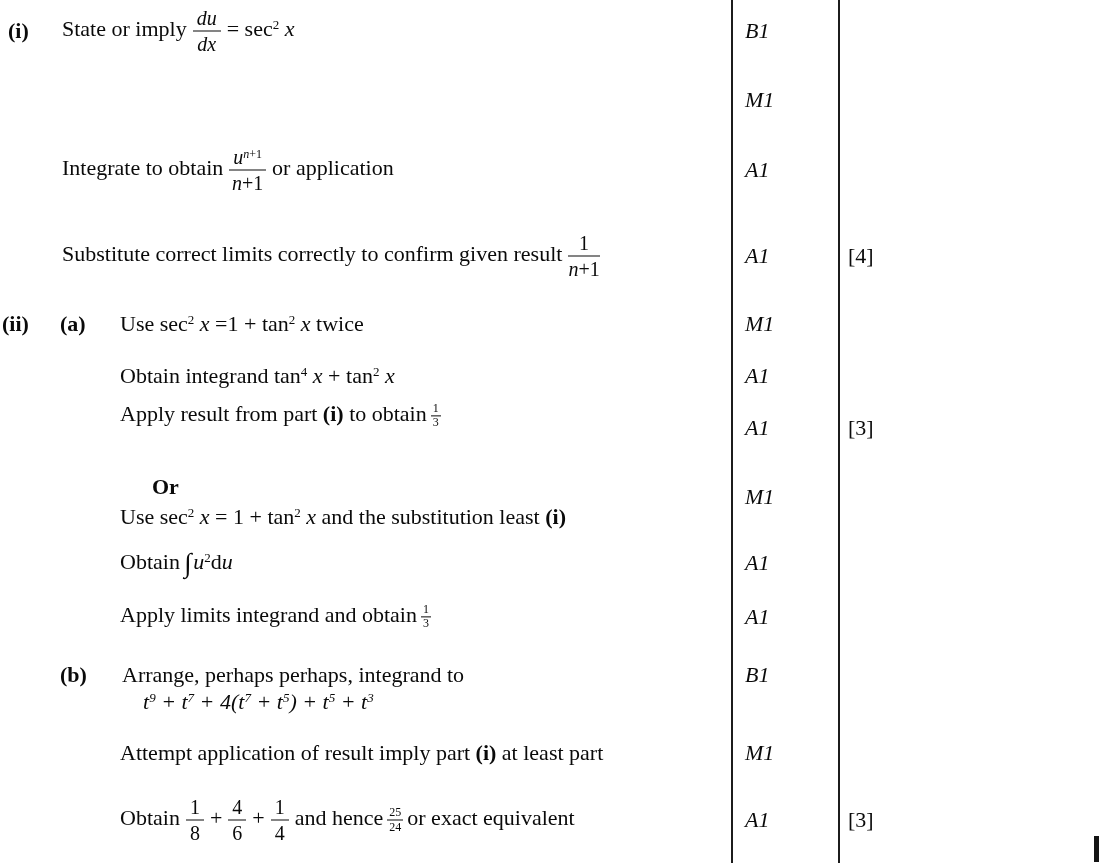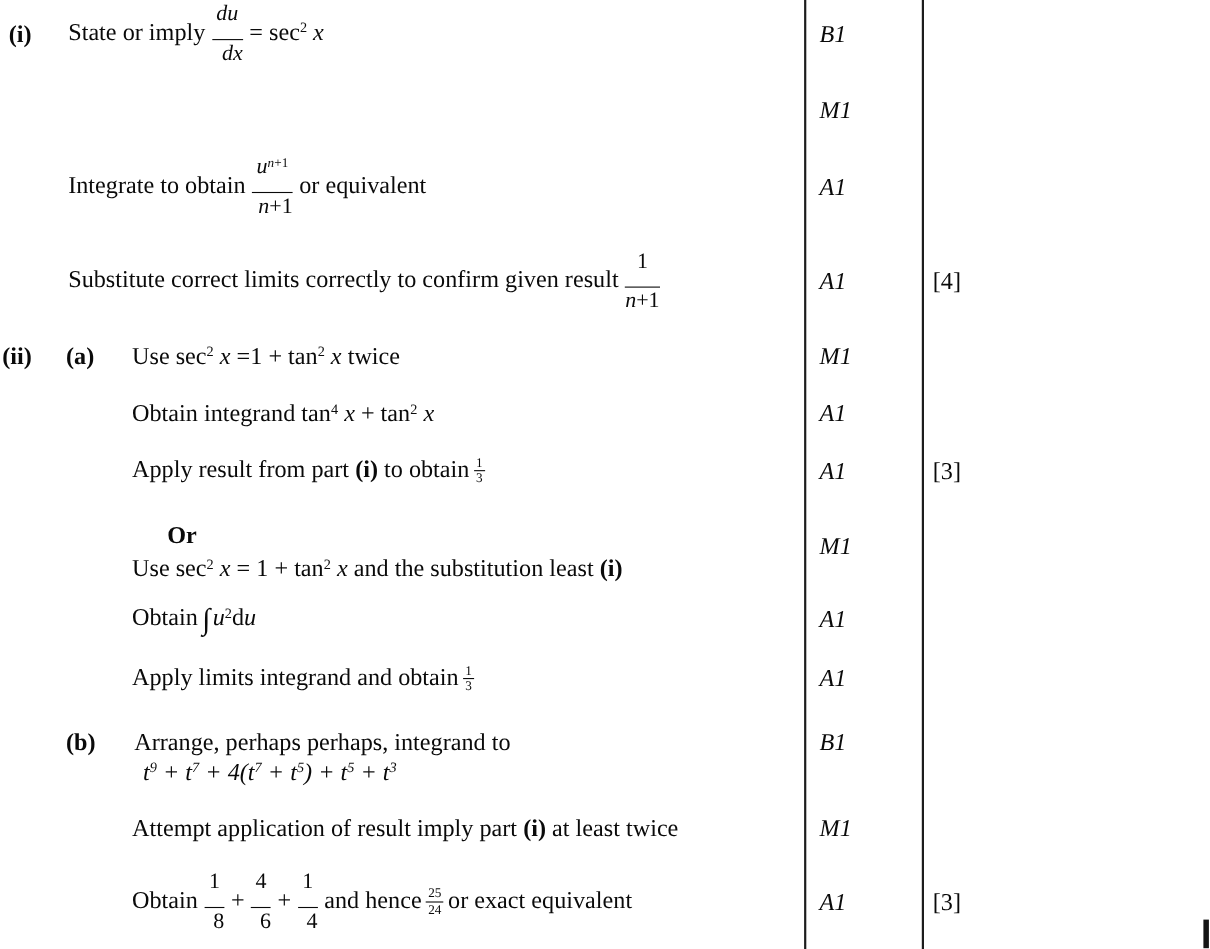--- a/index.html
+++ b/index.html
@@ -11,29 +11,29 @@
   .vline{position:absolute;top:0;bottom:0;width:2px;background:#1c1c1c;}
   .row{position:absolute;transform:translateY(-50%);white-space:nowrap;}
   .blockrow{position:absolute;white-space:nowrap;}
   .part{position:absolute;transform:translateY(-50%);font-weight:bold;white-space:nowrap;}
   .mark{position:absolute;left:745px;transform:translateY(-50%);white-space:nowrap;font-style:italic;}
   .total{position:absolute;left:848px;transform:translateY(-50%);white-space:nowrap;}
   .it{font-style:italic;}
   .b{font-weight:bold;}
   .sup{font-size:13px;vertical-align:7px;}
   .frac{display:inline-block;vertical-align:middle;text-align:center;font-size:20px;line-height:1.15;margin:0 6px;}
-  .frac .num{display:block;border-bottom:1.5px solid #0a0a0a;padding:0 4px 11px 4px;}
-  .frac .den{display:block;padding-top:1px;text-align:right;}
+  .frac .num{display:block;border-bottom:1.5px solid #0a0a0a;padding:0 4px 1px 4px;}
+  .frac .den{display:block;padding-top:1px;}
   .supn{font-size:12px;vertical-align:6px;}
   .sfrac{display:inline-block;vertical-align:middle;text-align:center;font-size:12px;line-height:1.15;margin:0 4px;}
   .sfrac .num{display:block;border-bottom:1px solid #0a0a0a;padding:0 2px 0 2px;}
   .sfrac .den{display:block;}
   .int{font-size:27px;vertical-align:-3px;margin:0 2px 0 4px;}
   .indent-or{margin-left:32px;}
-  .poly{margin-left:8px;}
+  .poly{margin-left:21px;}
   .corner-bar{position:absolute;background:#141414;}
 </style>
 </head>
 <body>
 
 <div class="page">
 
   <div class="vline" style="left:731px"></div>
   <div class="vline" style="left:838px"></div>
 
@@ -41,36 +41,36 @@
   <span class="part" style="left:2px;top:324px">(ii)</span>
   <span class="part" style="left:60px;top:324px">(a)</span>
   <span class="part" style="left:60px;top:675px">(b)</span>
 
   <div class="row" style="left:62px;top:31px">
     <span>State or imply</span><span class="frac it"><span class="num">du</span><span class="den">dx</span></span><span>= sec</span><span class="sup">2</span><span class="it"> x</span>
   </div>
 
 
   <div class="row" style="left:62px;top:170px">
-    <span>Integrate to obtain</span><span class="frac"><span class="num"><span class="it">u</span><span class="supn"><span class="it">n</span><span>+1</span></span></span><span class="den"><span class="it">n</span><span>+1</span></span></span><span>or equivalent</span>
+    <span>Integrate to obtain</span><span class="frac"><span class="num"><span class="it">u</span><span class="supn"><span class="it">n</span><span>+1</span></span></span><span class="den"><span class="it">n</span><span>+1</span></span></span><span>or application</span>
   </div>
 
   <div class="row" style="left:62px;top:256px">
     <span>Substitute correct limits correctly to confirm given result</span><span class="frac"><span class="num">1</span><span class="den"><span class="it">n</span><span>+1</span></span></span>
   </div>
 
   <div class="row" style="left:120px;top:324px">
     <span>Use sec</span><span class="sup">2</span><span class="it"> x </span><span>=1 + tan</span><span class="sup">2</span><span class="it"> x</span><span> twice</span>
   </div>
 
   <div class="row" style="left:120px;top:376px">
     <span>Obtain integrand tan</span><span class="sup">4</span><span class="it"> x </span><span>+ tan</span><span class="sup">2</span><span class="it"> x</span>
   </div>
 
-  <div class="row" style="left:120px;top:428px">
+  <div class="row" style="left:120px;top:416px">
     <span>Apply result from part </span><span class="b">(i)</span><span> to obtain</span><span class="sfrac"><span class="num">1</span><span class="den">3</span></span>
   </div>
 
   <div class="blockrow" style="left:120px;top:474px;line-height:26px">
     <div><span class="b indent-or">Or</span></div>
     <div><span>Use sec</span><span class="sup">2</span><span class="it"> x </span><span>= 1 + tan</span><span class="sup">2</span><span class="it"> x</span><span> and the substitution least </span><span class="b">(i)</span></div>
   </div>
 
   <div class="row" style="left:120px;top:563px">
     <span>Obtain</span><span class="int">∫</span><span class="it">u</span><span class="sup">2</span><span>d</span><span class="it">u</span>
@@ -79,21 +79,21 @@
   <div class="row" style="left:120px;top:617px">
     <span>Apply limits integrand and obtain</span><span class="sfrac"><span class="num">1</span><span class="den">3</span></span>
   </div>
 
   <div class="blockrow" style="left:122px;top:663px;line-height:23px">
     <div><span>Arrange, perhaps perhaps, integrand to</span></div>
     <div class="it poly"><span>t</span><span class="sup">9</span><span> + </span><span>t</span><span class="sup">7</span><span> + 4(</span><span>t</span><span class="sup">7</span><span> + </span><span>t</span><span class="sup">5</span><span>) + </span><span>t</span><span class="sup">5</span><span> + </span><span>t</span><span class="sup">3</span></div>
   </div>
 
   <div class="row" style="left:120px;top:753px">
-    <span>Attempt application of result imply part </span><span class="b">(i)</span><span> at least twice</span>
+    <span>Attempt application of result imply part </span><span class="b">(i)</span><span> at least part</span>
   </div>
 
   <div class="row" style="left:120px;top:820px">
     <span>Obtain</span><span class="frac"><span class="num">1</span><span class="den">8</span></span><span>+</span><span class="frac"><span class="num">4</span><span class="den">6</span></span><span>+</span><span class="frac"><span class="num">1</span><span class="den">4</span></span><span>and hence</span><span class="sfrac"><span class="num">25</span><span class="den">24</span></span><span>or exact equivalent</span>
   </div>
 
   <span class="mark" style="top:31px">B1</span>
   <span class="mark" style="top:100px">M1</span>
   <span class="mark" style="top:170px">A1</span>
   <span class="mark" style="top:256px">A1</span>

